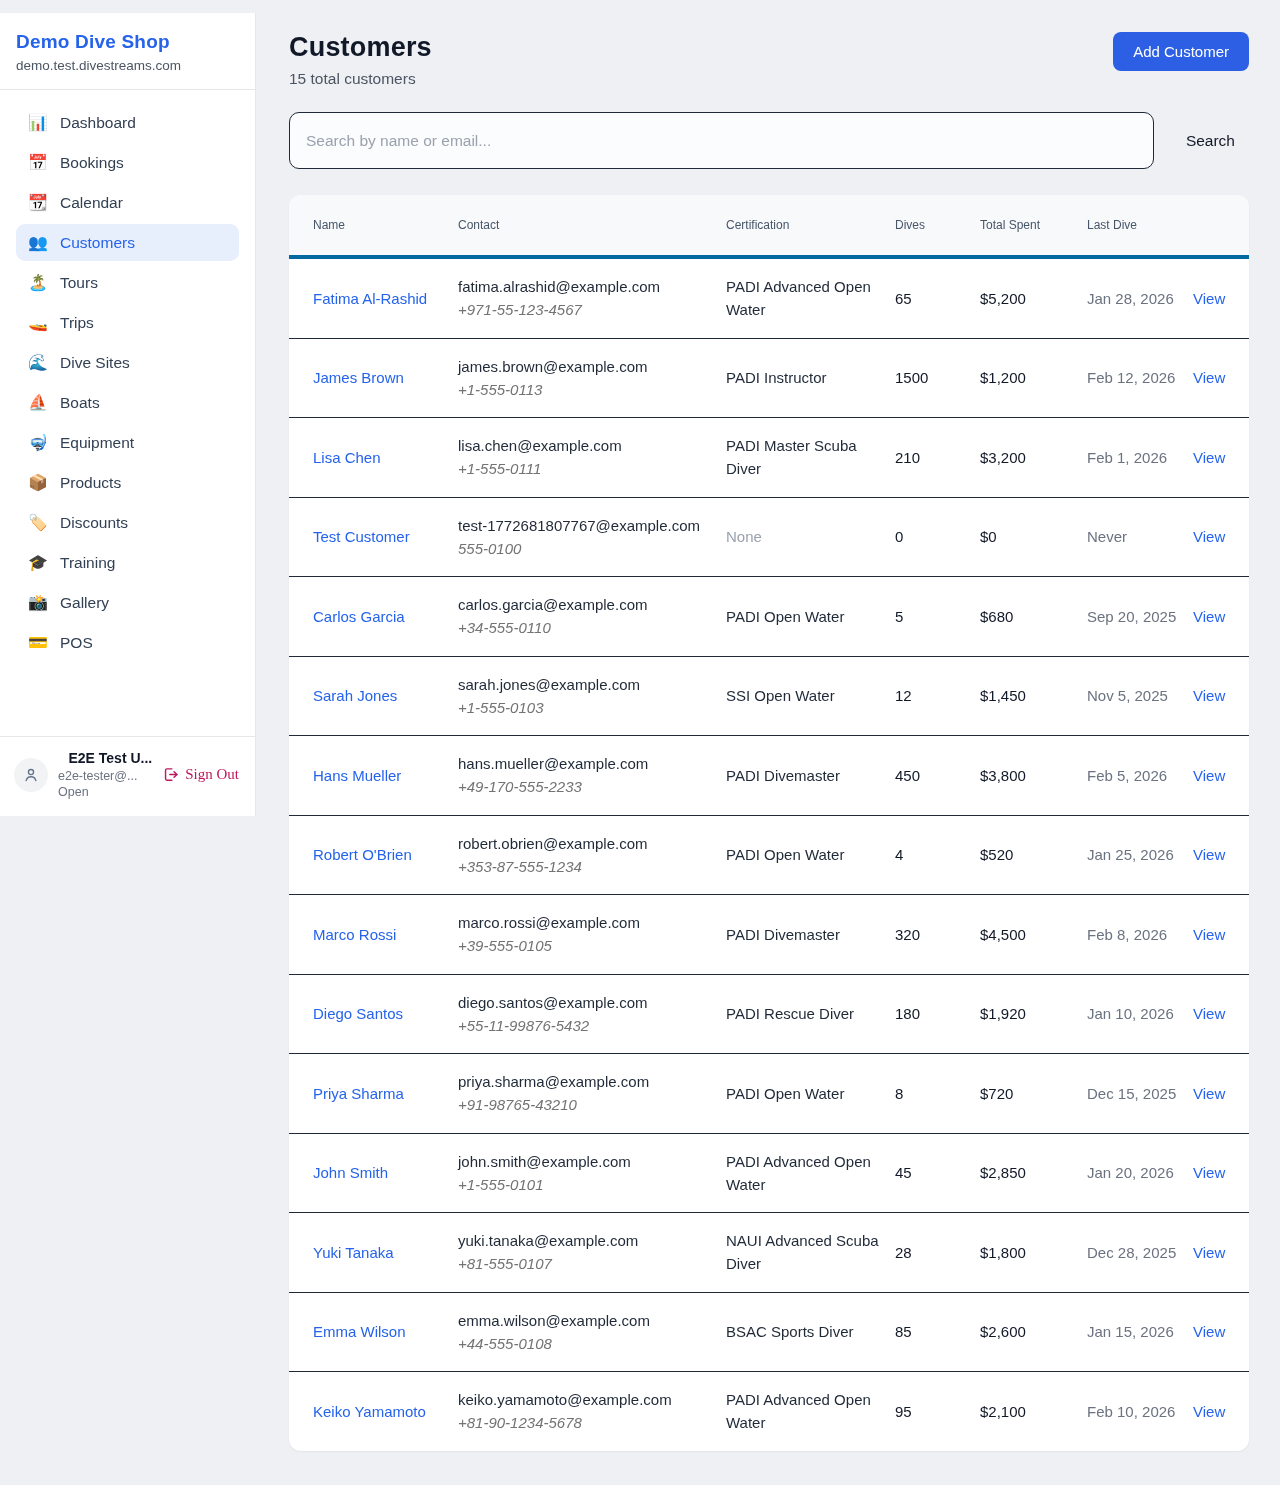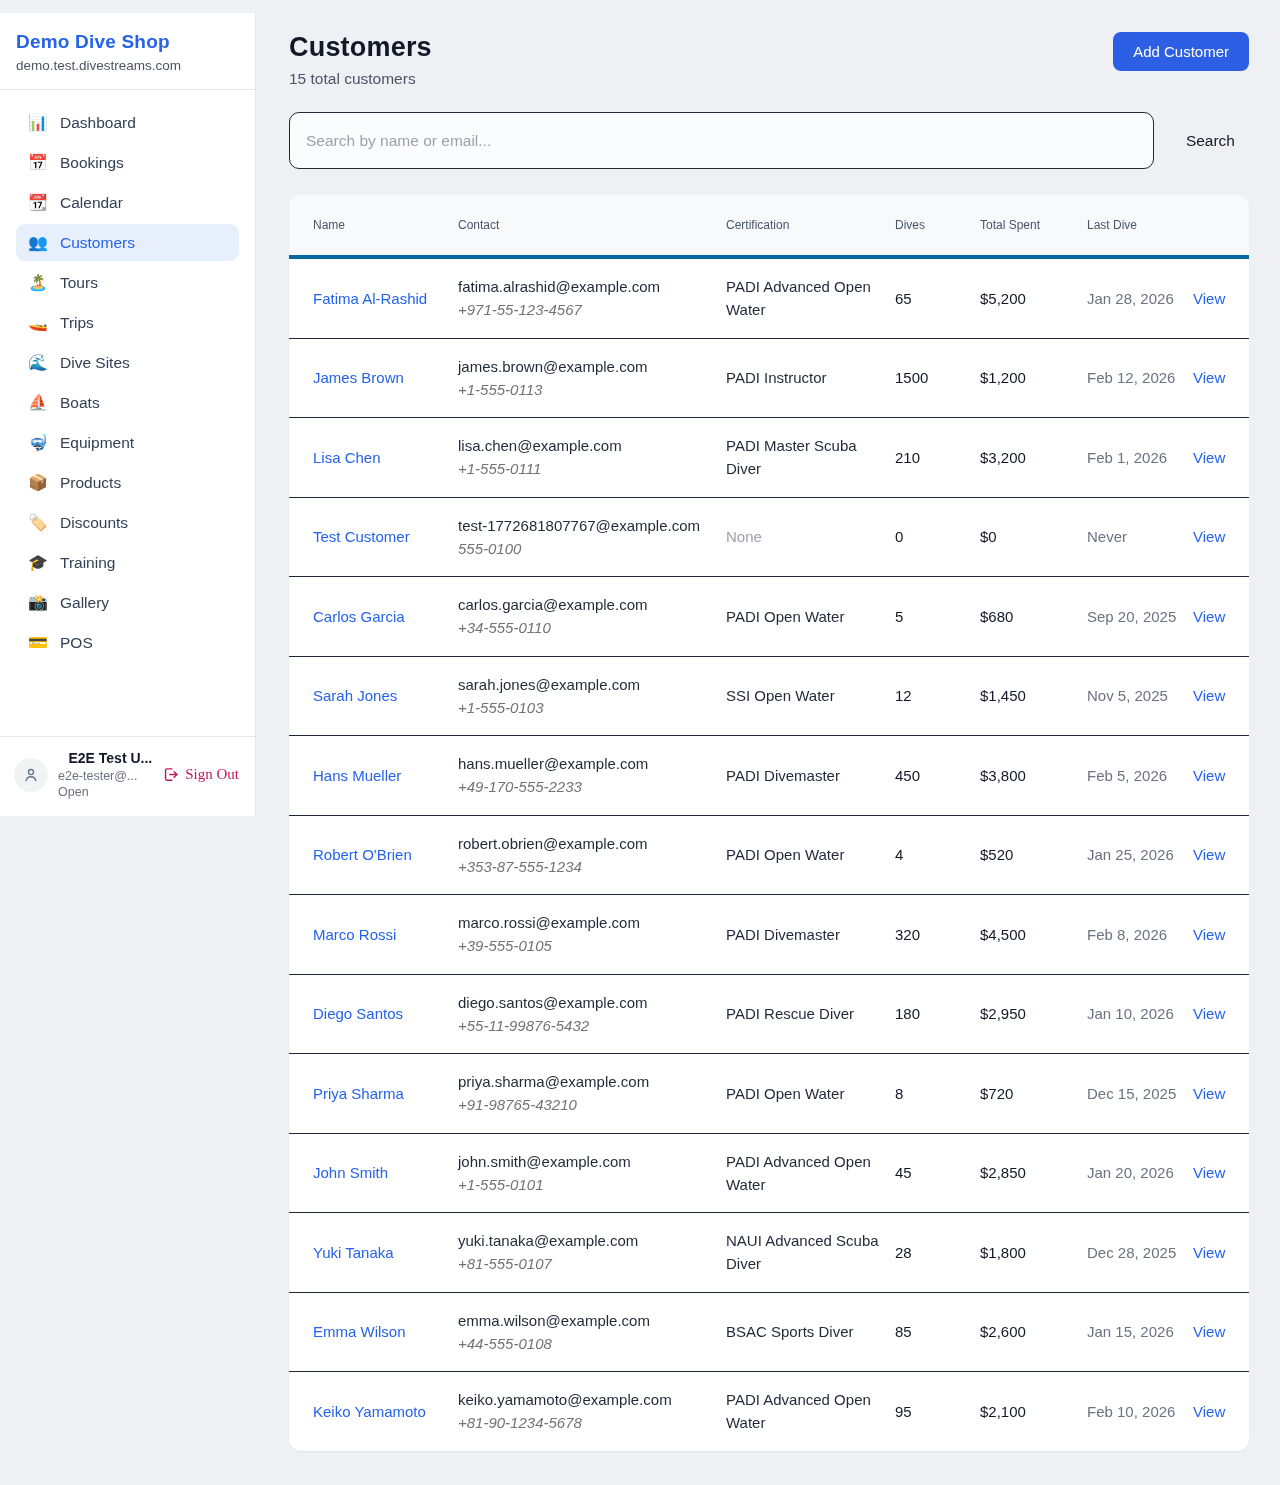--- a/index.html
+++ b/index.html
@@ -353,21 +353,21 @@
     <td class="view-cell"><a class="view-link">View</a></td>
   </tr>
           <tr>
     <td><a class="name-link">Diego Santos</a></td>
     <td>
       <div class="email">diego.santos@example.com</div>
       <div class="phone">+55-11-99876-5432</div>
     </td>
     <td><span class="cert">PADI Rescue Diver</span></td>
     <td><span class="dives">180</span></td>
-    <td><span class="spent">$2,950</span></td>
+    <td><span class="spent">$1,920</span></td>
     <td><span class="lastdive">Jan 10, 2026</span></td>
     <td class="view-cell"><a class="view-link">View</a></td>
   </tr>
           <tr>
     <td><a class="name-link">Priya Sharma</a></td>
     <td>
       <div class="email">priya.sharma@example.com</div>
       <div class="phone">+91-98765-43210</div>
     </td>
     <td><span class="cert">PADI Open Water</span></td>

